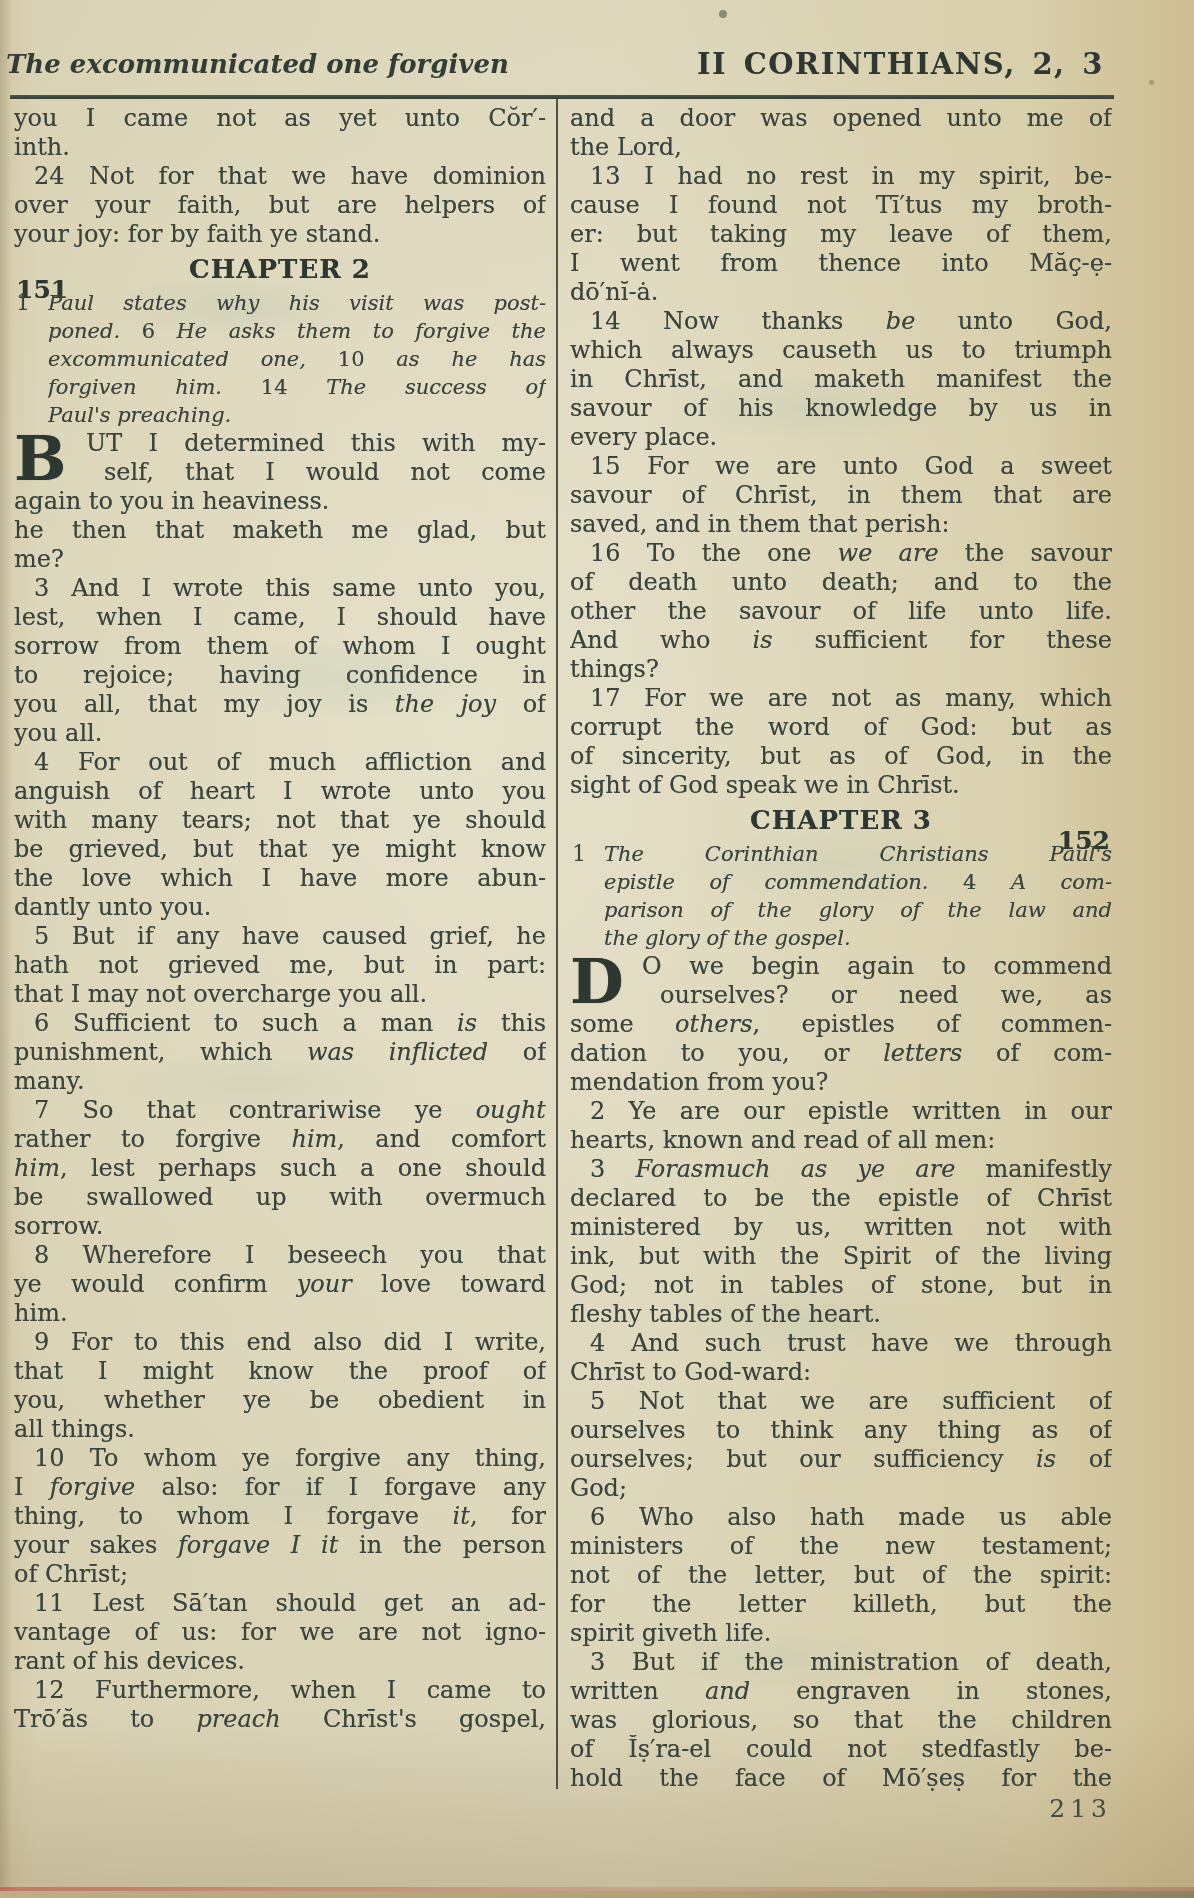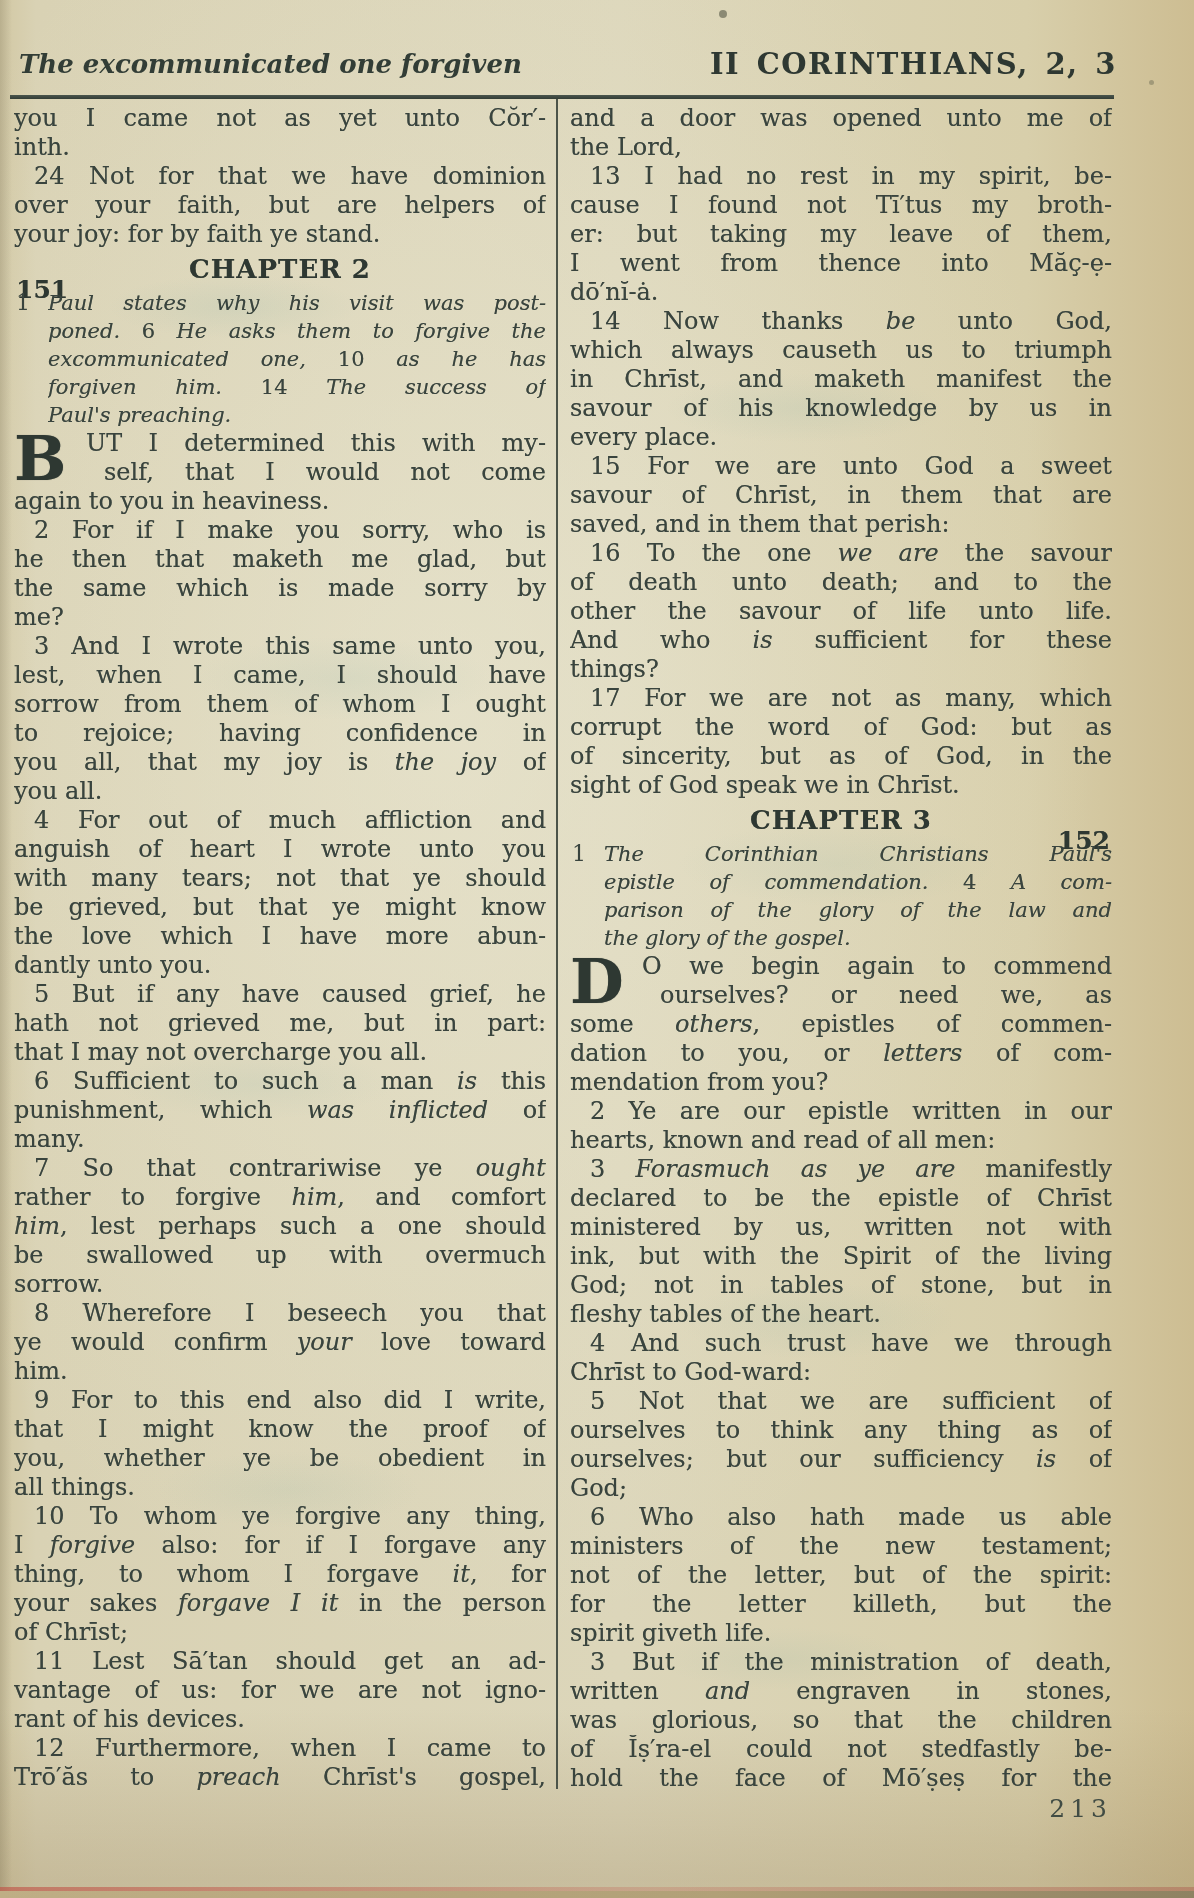--- a/index.html
+++ b/index.html
@@ -7,21 +7,21 @@
     position:relative;width:1194px;height:1898px;overflow:hidden;
     font-family:"DejaVu Serif","Liberation Serif",serif;
     color:#39443e;
     background:
       linear-gradient(to bottom, rgba(0,0,0,0) 90%, rgba(150,128,88,.28) 99%),
       radial-gradient(900px 1300px at 38% 38%, rgba(240,238,220,.45), rgba(0,0,0,0) 72%),
       linear-gradient(to right, #d2c8a4 0px, #d9d2b4 36px, #dcd6ba 52%, #d8cfab 86%, #cdbd92 100%),
       #d8cfad;
   }
   
-  .running-head{position:absolute;left:19px;top:46px;width:1098px;height:44px;}
+  .running-head{position:absolute;left:6px;top:46px;width:1098px;height:44px;}
   .rh-left{float:left;font-style:italic;font-weight:bold;font-size:26px;line-height:36px;color:#323d36;}
   .rh-right{float:right;font-weight:bold;font-size:29px;line-height:36px;letter-spacing:1.5px;word-spacing:5px;color:#2e3832;}
   .head-rule{position:absolute;left:10px;top:95px;width:1104px;height:4px;
     background:linear-gradient(#4b564d,#333d36);}
   
   .text-block{position:absolute;left:14px;top:104px;width:1098px;height:1690px;}
   .text-block::before{content:'';position:absolute;inset:0;pointer-events:none;
     background:
       radial-gradient(180px 46px at 20% 12%, rgba(125,170,158,.13), rgba(0,0,0,0) 70%),
       radial-gradient(220px 60px at 30% 34%, rgba(125,170,158,.11), rgba(0,0,0,0) 70%),
@@ -107,23 +107,21 @@
           <div class="line"><i>forgiven him.</i> 14 <i>The success of</i></div>
           <div class="line last"><i>Paul's preaching.</i></div>
         </div>
         <div class="dropcap-block">
           <div class="cap">B</div>
           <div class="line wrap0">UT I determined this with my-</div>
           <div class="line wrap1">self, that I would not come</div>
           <div class="line last">again to you in heaviness.</div>
         </div>
         <div class="para">
-          <div class="line indent">2 For if I make you sorry, who is</div>
           <div class="line">he then that maketh me glad, but</div>
-          <div class="line">the same which is made sorry by</div>
           <div class="line last">me?</div>
         </div>
         <div class="para">
           <div class="line indent">3 And I wrote this same unto you,</div>
           <div class="line">lest, when I came, I should have</div>
           <div class="line">sorrow from them of whom I ought</div>
           <div class="line">to rejoice; having confidence in</div>
           <div class="line">you all, that my joy is <i>the joy</i> of</div>
           <div class="line last">you all.</div>
         </div>

